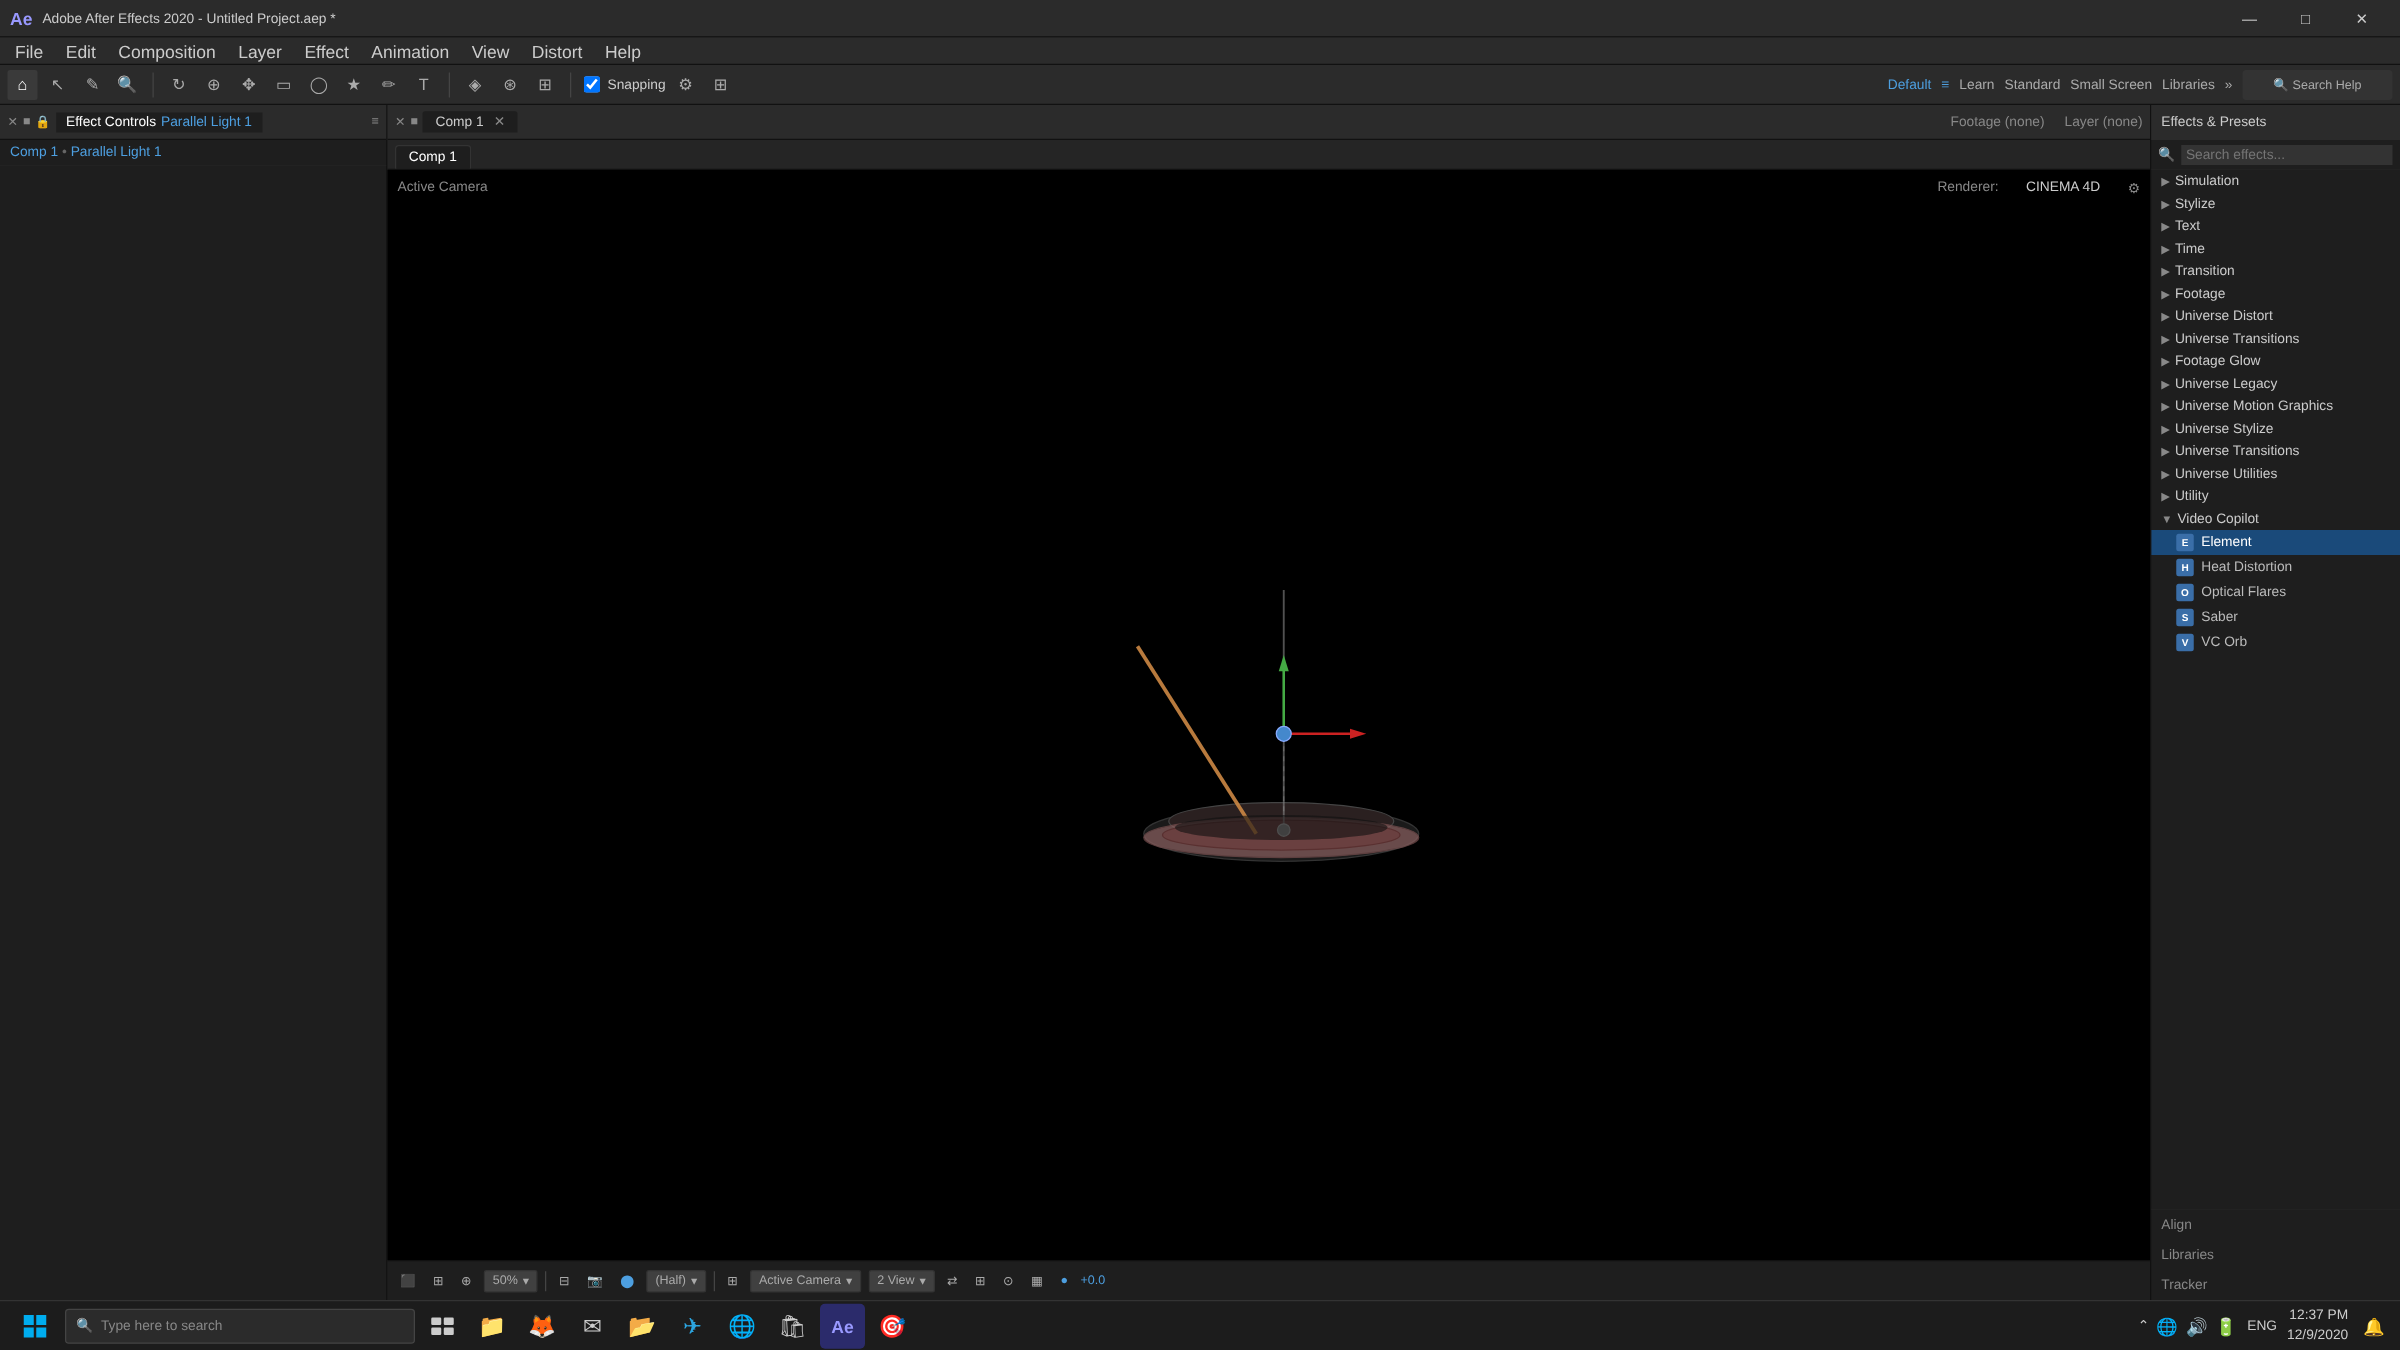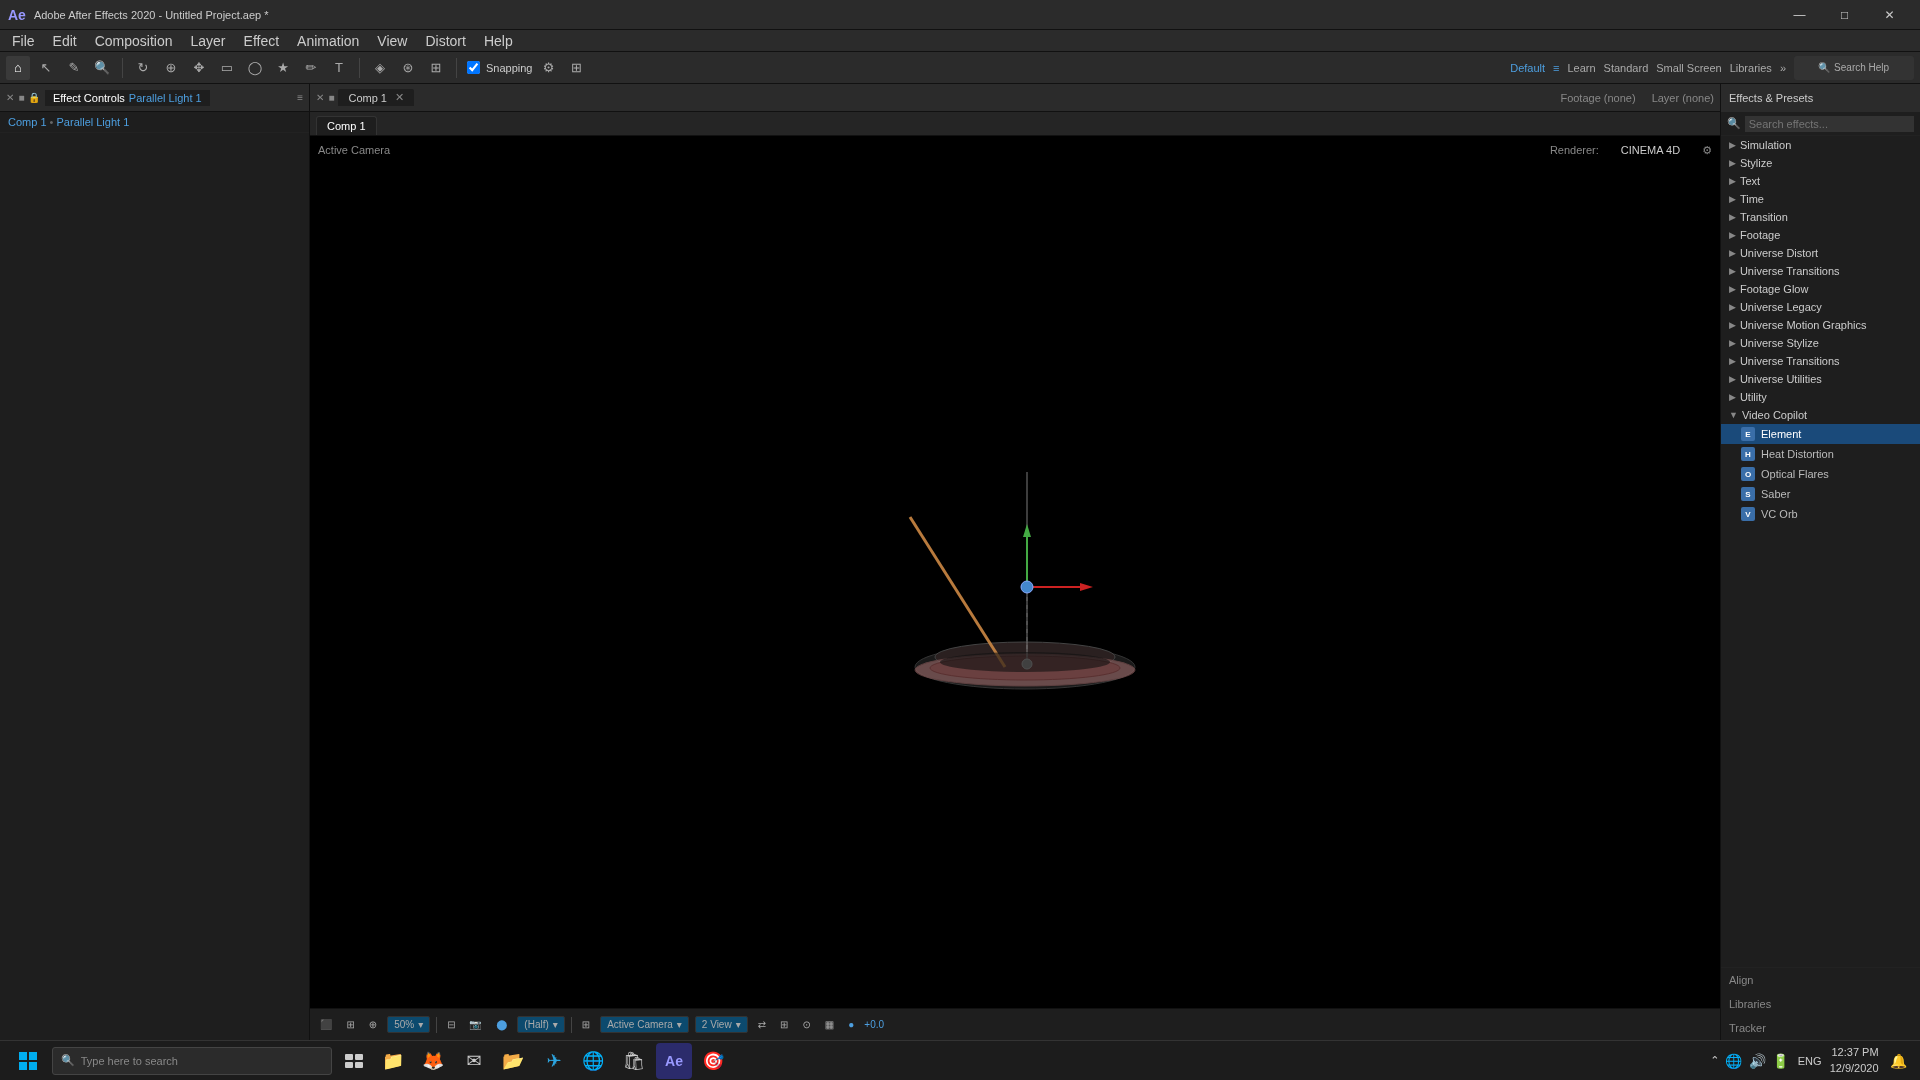--- a/index.html
+++ b/index.html
@@ -60,21 +60,21 @@
 
     
     #scene-svg { position: absolute; top: 50%; left: 50%; transform: translate(-50%, -50%); }
 
     
     #viewport-controls {
       height: 32px; background: #1e1e1e; display: flex; align-items: center;
       padding: 0 6px; gap: 6px; border-top: 1px solid #111;
     }
     .vc-btn { font-size: 10px; color: #aaa; cursor: pointer; padding: 2px 4px; }
-    .vc-dropdown { font-size: 10px; color: #aaa; cursor: pointer; padding: 2px 6px; background: #0c4a6e; border: 1px solid #333; border-radius: 2px; display: flex; align-items: center; gap: 4px; }
+    .vc-dropdown { font-size: 10px; color: #aaa; cursor: pointer; padding: 2px 6px; background: #404040; border: 1px solid #333; border-radius: 2px; display: flex; align-items: center; gap: 4px; }
     .vc-separator { width: 1px; height: 16px; background: #444; }
 
     
     #right-panel { width: 200px; background: #1e1e1e; border-left: 1px solid #111; display: flex; flex-direction: column; }
     #effects-header { height: 28px; background: #2b2b2b; display: flex; align-items: center; padding: 0 8px; font-size: 11px; color: #ccc; }
     #effects-search { height: 24px; padding: 0 6px; display: flex; align-items: center; gap: 4px; border-bottom: 1px solid #222; }
     #effects-search input { flex: 1; background: #333; border: none; color: #ccc; font-size: 11px; padding: 2px 4px; outline: none; }
     #effects-list { flex: 1; overflow-y: auto; }
     .effect-category { padding: 3px 8px; font-size: 11px; color: #ccc; cursor: pointer; display: flex; align-items: center; gap: 4px; }
     .effect-category .arrow { font-size: 9px; color: #888; }

